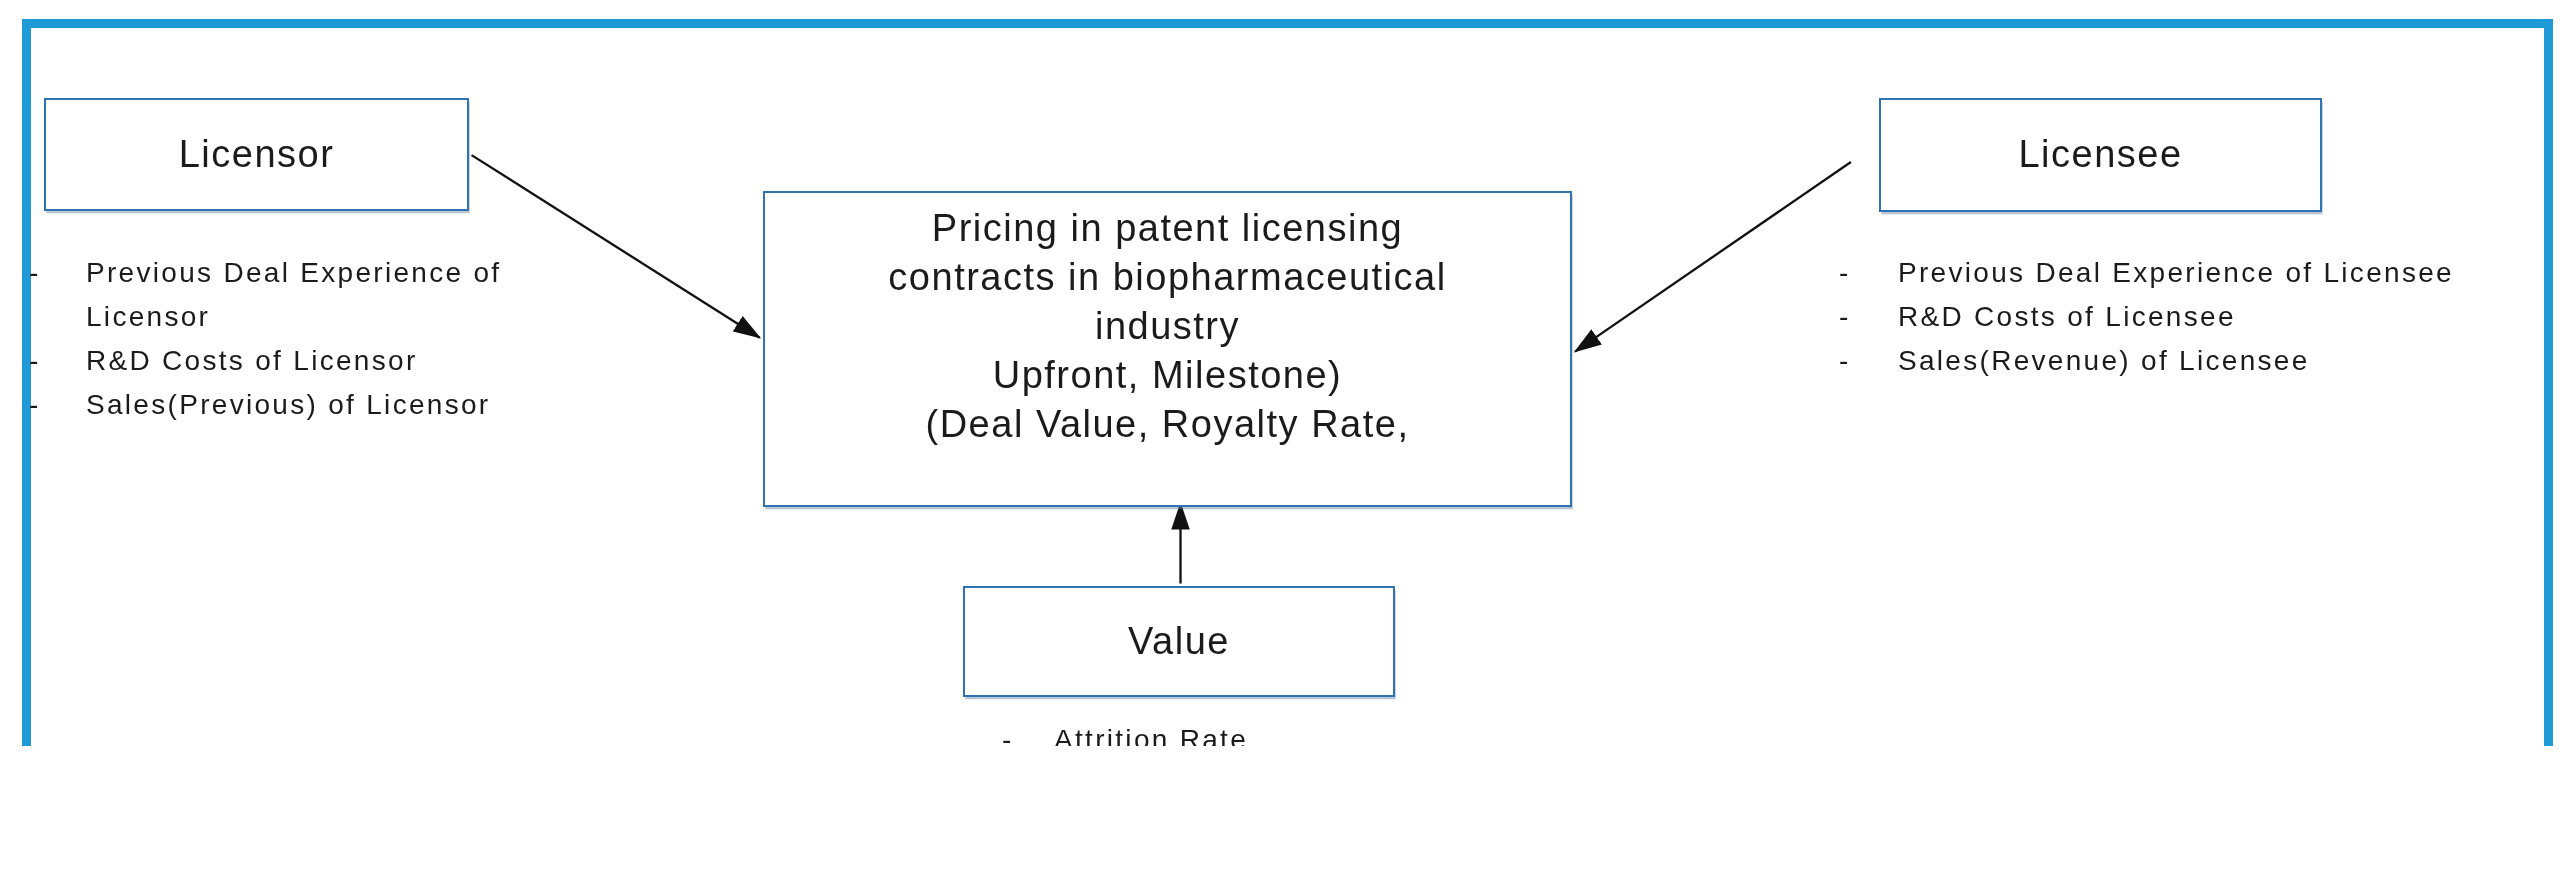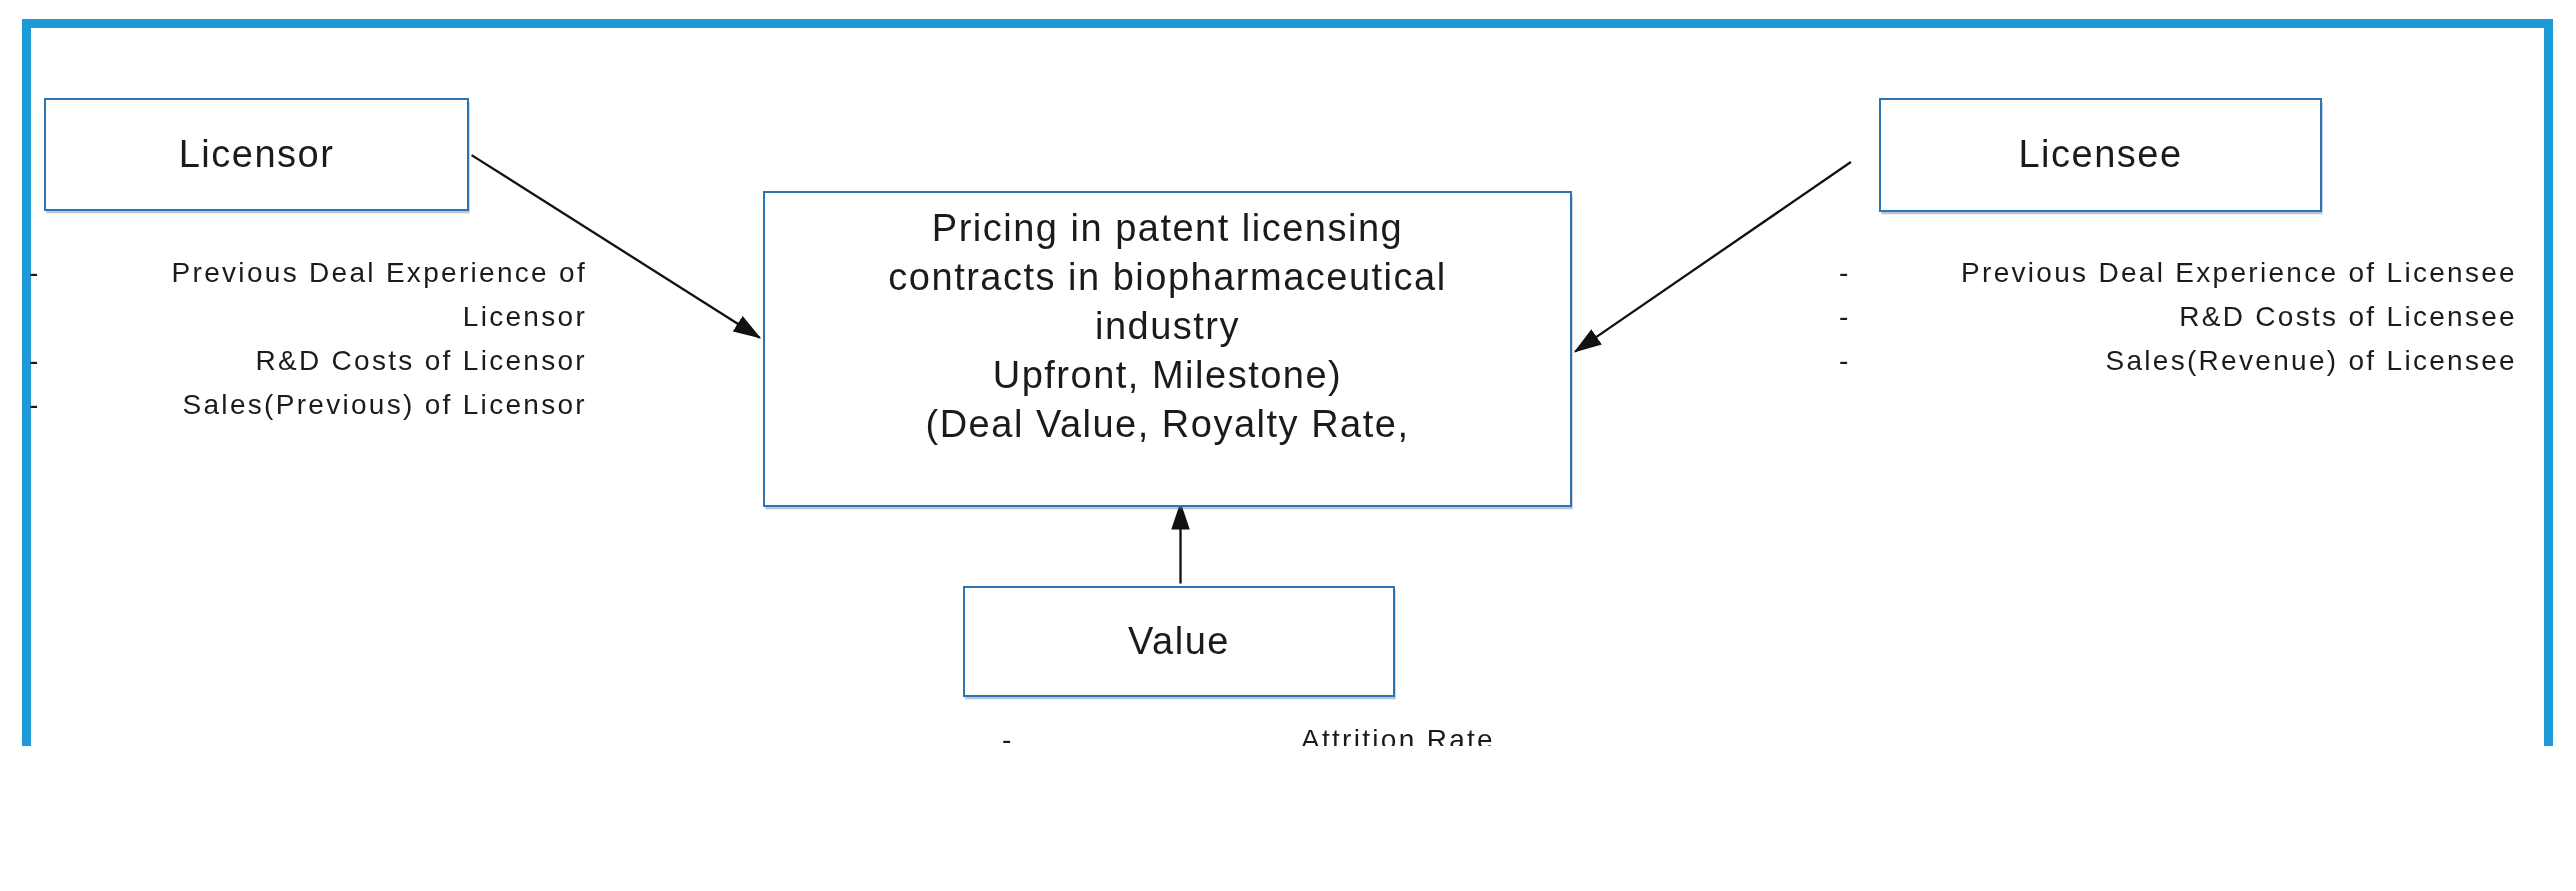--- a/index.html
+++ b/index.html
@@ -54,21 +54,21 @@
     font-size:28px;letter-spacing:2.3px;line-height:44px;
   }
   #licensor-list{left:29px;top:251px;width:570px;}
   #licensee-list{left:1839px;top:251px;width:678px;}
   #market-list{left:1002px;top:717px;width:493px;line-height:46px;}
   .brow{display:flex;align-items:flex-start;}
   .dash{flex:0 0 auto;}
   #licensor-list .dash{width:57px;}
   #licensee-list .dash{width:59px;}
   #market-list .dash{width:52px;}
-  .btxt{flex:1 1 auto;text-align:right;}
+  .btxt{flex:1 1 auto;}
   #licensor-list .btxt{max-width:501px;}
   #arrows{position:absolute;left:0;top:0;width:2576px;height:892px;color:var(--arrow);}
   #arrows line{stroke:currentColor;stroke-width:3px;}
 </style>
 </head>
 <body>
 
 <div id="canvas">
 
   <div class="frame"></div>

